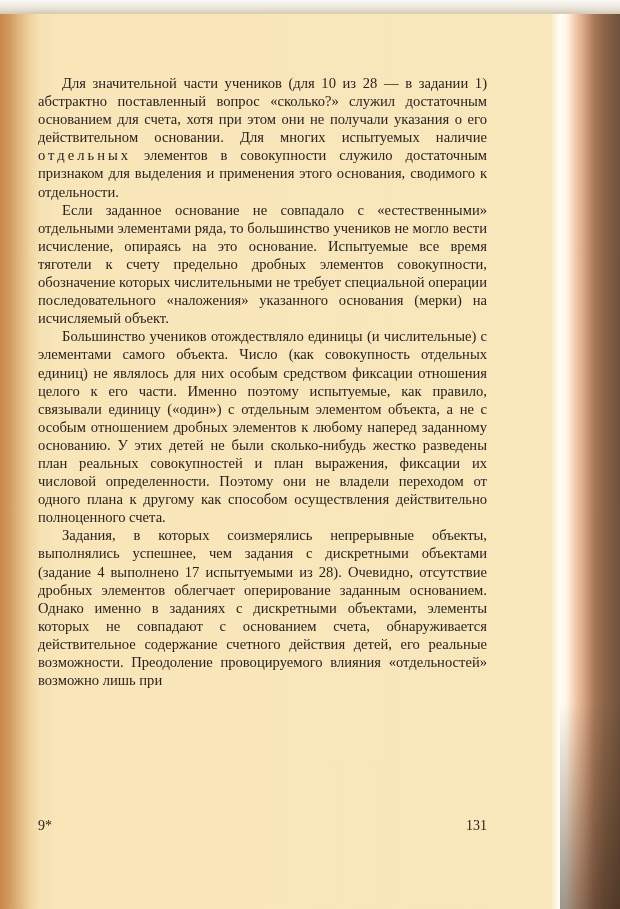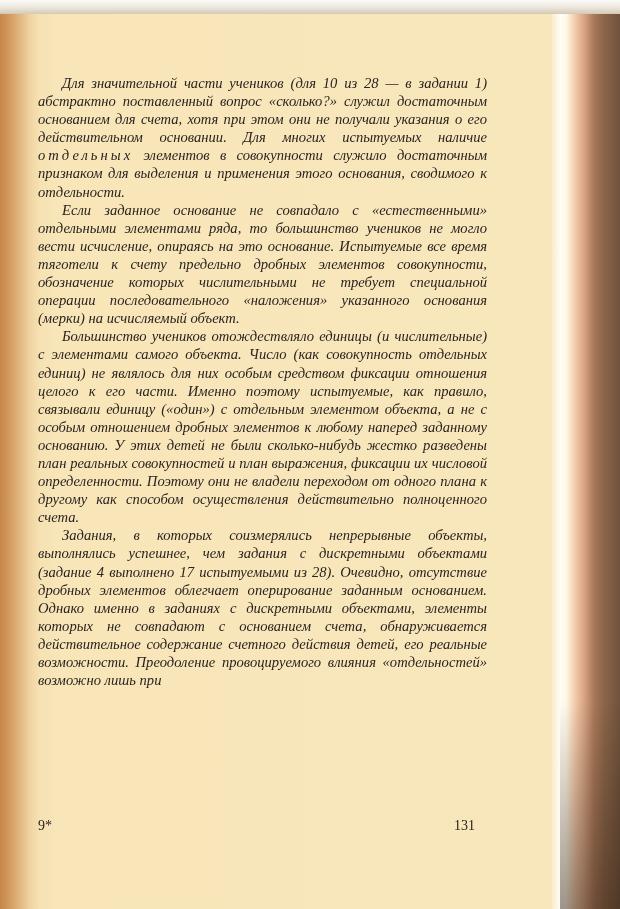--- a/index.html
+++ b/index.html
@@ -30,30 +30,29 @@
   .page-bottom-shade {
     position: absolute; left: 560px; top: 700px; width: 60px; height: 209px;
     background: linear-gradient(to bottom, rgba(0,0,0,0), rgba(40,25,15,0.45));
   }
   .text-block {
     position: absolute; left: 38px; top: 74px; width: 449px;
     color: #2a2220;
     font-size: 14.6px;
     line-height: 18.1px;
     text-align: justify;
-    font-style: italic;
   }
   .para { margin: 0; text-indent: 24px; }
   .spaced { letter-spacing: 3px; }
   .footer {
     position: absolute; left: 38px; top: 818px; width: 449px; height: 18px;
     color: #2a2220; font-size: 14px;
   }
   .sig { position: absolute; left: 0; top: 0; }
-  .pnum { position: absolute; right: 12px; top: 0; }
+  .pnum { position: absolute; right: 0; top: 0; }
 </style>
 </head>
 <body>
 
 <div class="top-strip"></div>
 <div class="page"></div>
 <div class="left-shade"></div>
 <div class="right-edge"></div>
 <div class="page-bottom-shade"></div>
 

